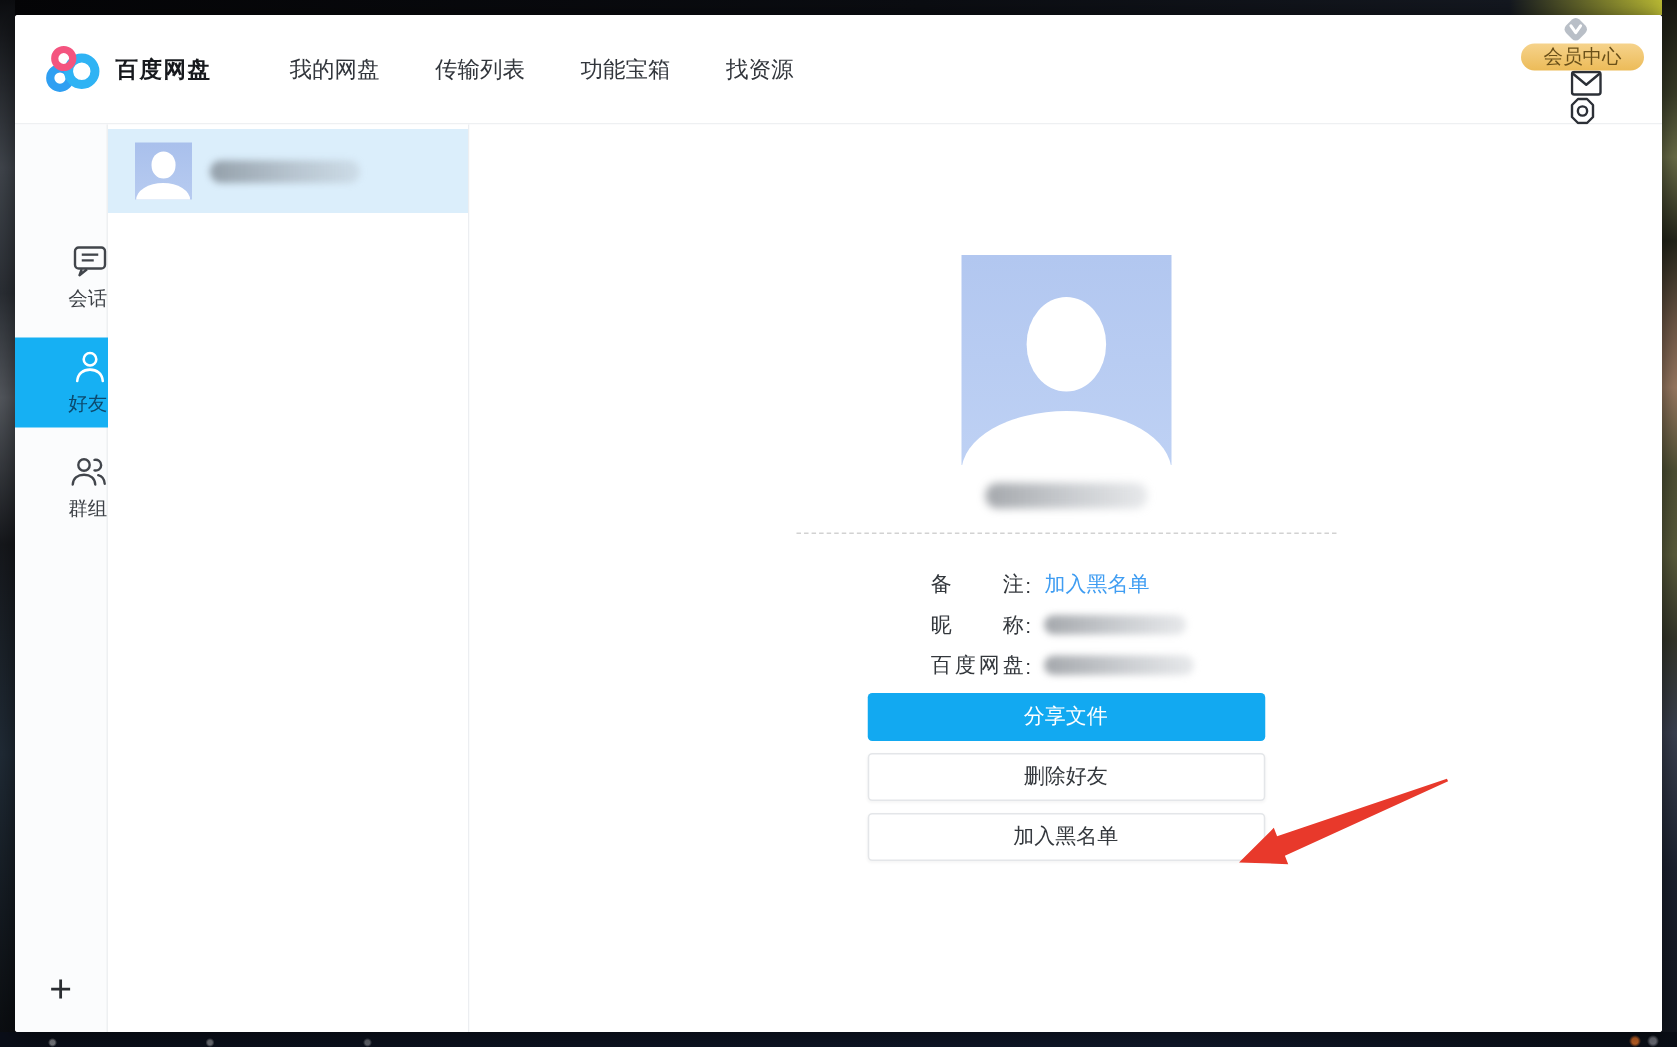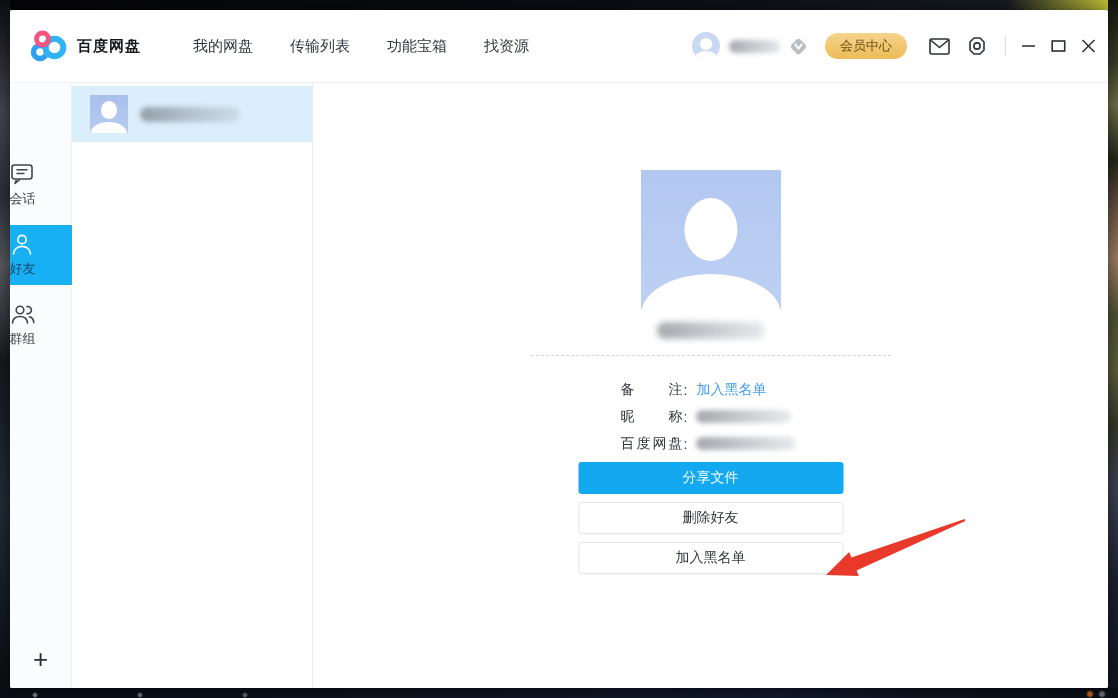--- a/index.html
+++ b/index.html
@@ -31,42 +31,42 @@
     display:flex; align-items:center; }
   .logo { display:flex; align-items:center; margin-left:20px; }
   .logo-text { font-size:15px; font-weight:700; color:#17191d; letter-spacing:1px; margin-left:9px; }
   .nav { display:flex; align-items:center; gap:37px; margin-left:52px; height:100%; }
   .tab { position:relative; height:100%; display:flex; align-items:center; font-size:15px;
     color:#32363c; cursor:pointer; white-space:nowrap; }
   .tab.active { color:#0ba6ee; }
   .tab.active::after { content:""; position:absolute; left:0; right:0; bottom:0; height:3px;
     background:#0ba6ee; border-radius:1px; }
 
-  .header-right { position:absolute; right:12px; top:0; height:100%; display:flex; align-items:center; }
+  .header-right { position:absolute; right:12px; top:0; height:100%; display:flex; align-items:center;flex-direction:column; }
   .user-avatar { width:28px; height:28px; border-radius:50%; background:#c9d9f4; position:relative; overflow:hidden; }
   .user-avatar .head { position:absolute; left:50%; top:21%; width:42%; height:42%;
     transform:translateX(-50%); background:#fff; border-radius:50%; }
   .user-avatar .body { position:absolute; left:50%; top:68%; width:86%; height:60%;
     transform:translateX(-50%); background:#fff; border-radius:50% 50% 0 0; }
   .smudge { background:linear-gradient(90deg,rgba(90,96,104,.55),rgba(140,146,154,.45) 55%,rgba(170,176,184,.28));
     filter:blur(2.5px); border-radius:8px; }
   .uname-smudge { width:52px; height:13px; margin-left:9px; }
   .vip-badge { margin-left:8px; width:19px; height:19px; position:relative; }
   .member-pill { margin-left:17px; height:26px; padding:0 15px; border-radius:13px;
     background:linear-gradient(180deg,#f6d38c,#ecbb58); color:#6a5019; font-size:13px;
     display:flex; align-items:center; cursor:pointer; }
   .hicon { margin-left:22px; cursor:pointer; display:flex; align-items:center; }
   .hsep { width:1px; height:20px; background:#dadde1; margin-left:18px; }
   .wbtn { margin-left:15px; cursor:pointer; display:flex; align-items:center; }
 
   
   .body-area { position:absolute; top:73px; left:0; right:0; bottom:0; display:flex; }
   .sidebar { width:62px; background:#fbfcfd; border-right:1px solid #eef0f2; position:relative;
     display:flex; flex-direction:column; align-items:center; padding-top:72px; }
-  .side-item { width:62px; height:60px; display:flex; flex-direction:column; align-items:flex-start;
+  .side-item { width:62px; height:60px; display:flex; flex-direction:column; align-items:flex-end;
     justify-content:center; gap:4px; cursor:pointer; margin-bottom:10px; }
   .side-item .lbl { font-size:13px; color:#3c4046; }
   .side-item.active { background:#16b0f3; }
   .side-item.active .lbl { color:#0c4a6e; }
   .add-btn { position:absolute; bottom:16px; left:50%; transform:translateX(-50%);
     font-size:26px; font-weight:200; color:#2a2d31; cursor:pointer; line-height:1; }
 
   .friend-list { width:241px; background:#fff; border-right:1px solid #eceef1; }
   .friend-item { margin-top:3px; height:56px; background:#dbeefb; display:flex; align-items:center;
     cursor:pointer; }

